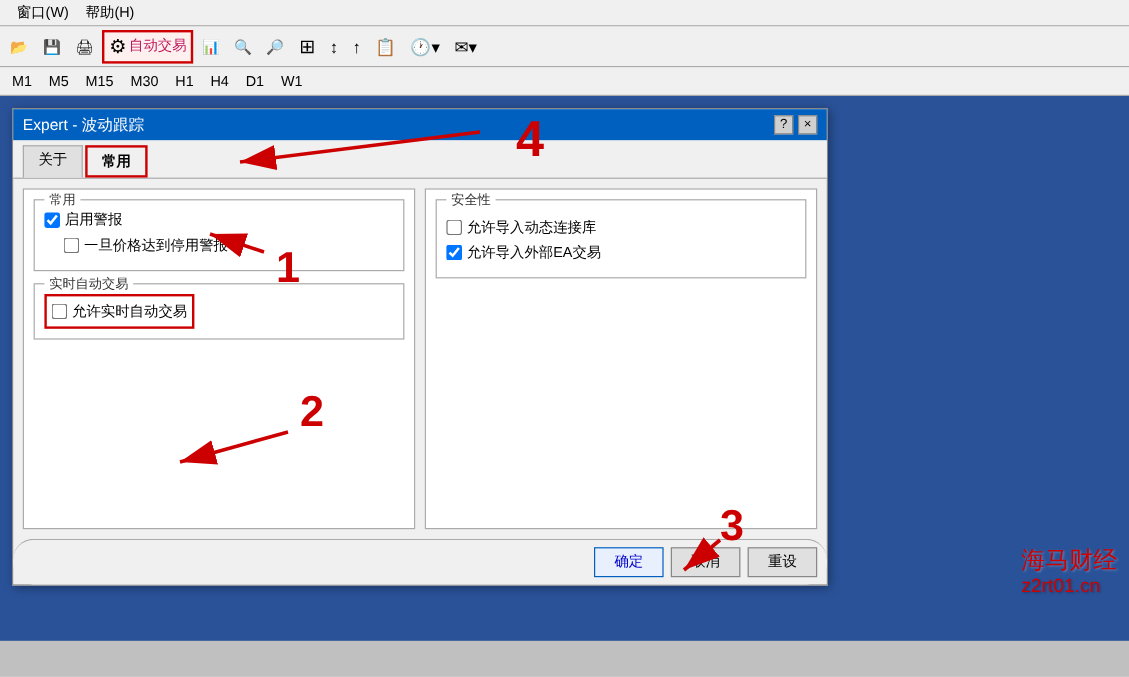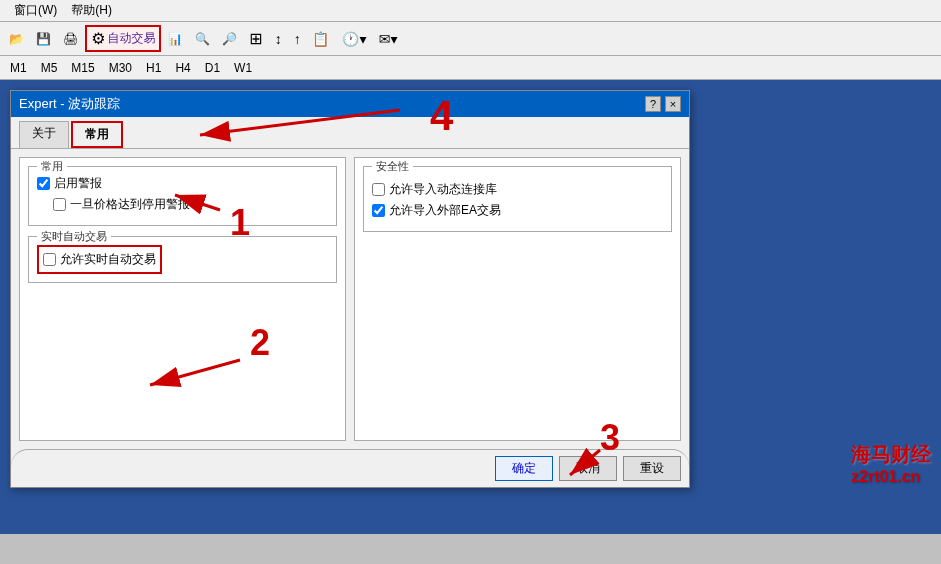--- a/index.html
+++ b/index.html
@@ -293,25 +293,25 @@
     }
     .footer-btn.primary {
       background: #e8f0fe;
       border: 1px solid #0060c0;
       color: #0000cc;
     }
 
     
     .watermark {
       position: absolute;
-      bottom: 48px;
+      bottom: 36px;
       right: 10px;
       color: #cc0000;
       font-size: 16px;
-      font-weight: bold;
+      font-weight: normal;
       text-shadow: 1px 1px 2px rgba(0,0,0,0.3);
       pointer-events: none;
     }
 
     
     .svg-arrows {
       position: absolute;
       top: 0; left: 0;
       width: 100%;
       height: 100%;
@@ -332,21 +332,21 @@
     <span>📂</span>
   </div>
   <div class="toolbar-btn">
     <span>💾</span>
   </div>
   <div class="toolbar-btn">
     <span>🖨</span>
   </div>
   <div class="toolbar-btn toolbar-btn-highlighted">
     <span style="font-size:16px;">⚙</span>
-    <span style="font-size:12px; color:#4c1d95;">自动交易</span>
+    <span style="font-size:12px; color:#be185d;">自动交易</span>
   </div>
   <div class="toolbar-btn">
     <span>📊</span>
   </div>
   <div class="toolbar-btn">
     <span>🔍</span>
   </div>
   <div class="toolbar-btn">
     <span style="font-size:12px;">🔎</span>
   </div>

